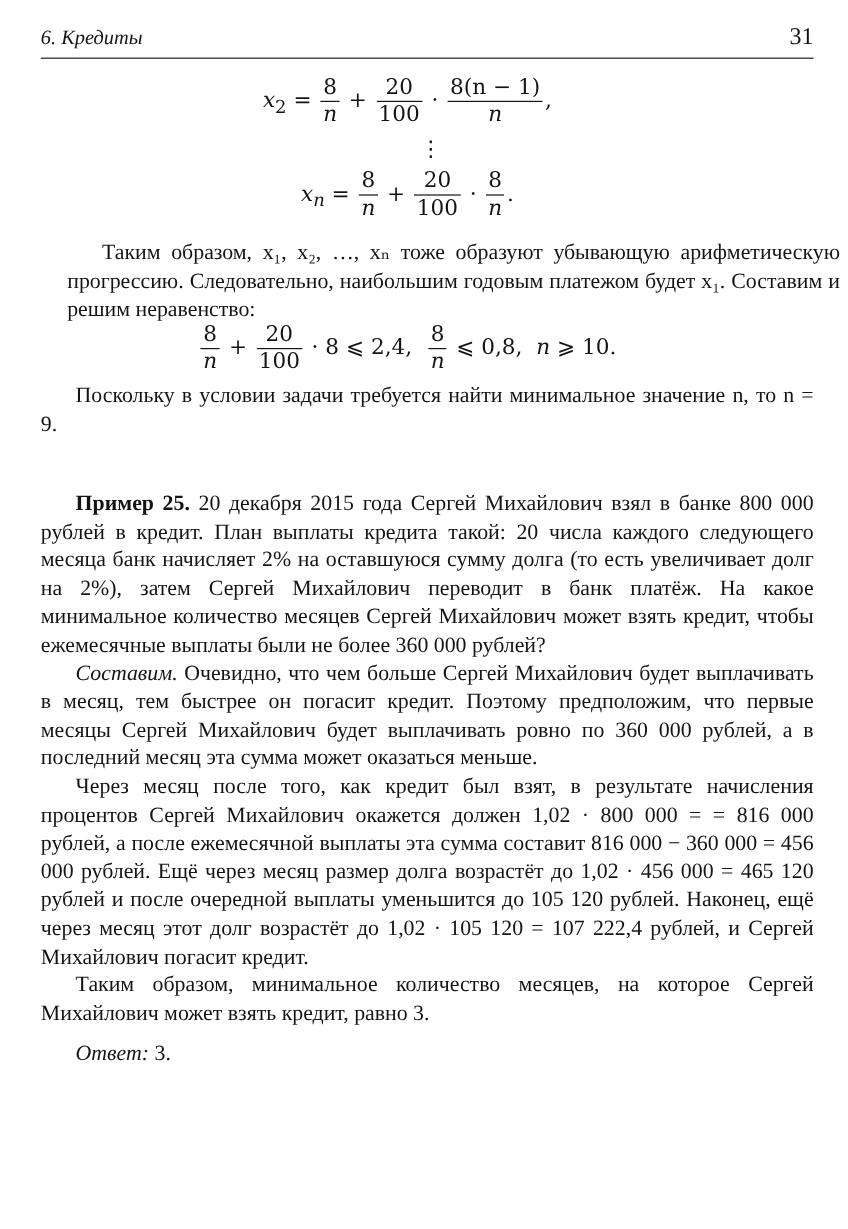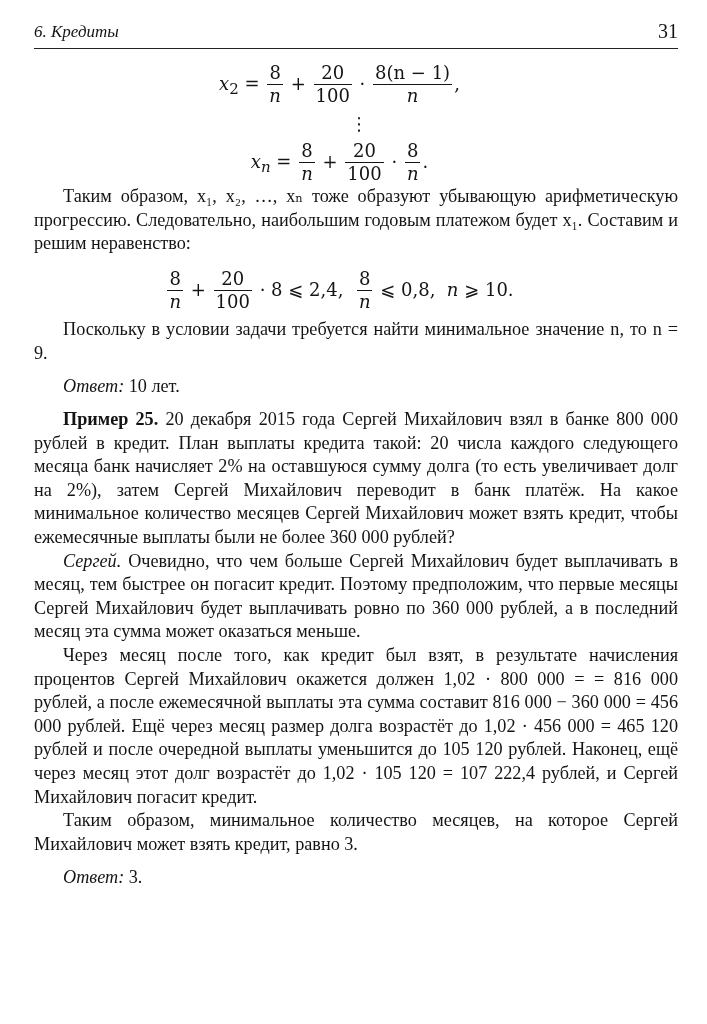--- a/index.html
+++ b/index.html
@@ -55,39 +55,38 @@
 <div class="formula" style="top:140px;">
   <span class="mi">x</span><sub class="mi">n</sub>
   <span>=</span>
   <span class="frac"><span class="num">8</span><span class="mi">n</span></span>
   <span>+</span>
   <span class="frac"><span class="num">20</span><span>100</span></span>
   <span>·</span>
   <span class="frac"><span class="num">8</span><span class="mi">n</span></span><span>.</span>
 </div>
 
-<div class="text" style="top:185px;">
+<div class="text" style="top:199px;margin-left:22px;">
   <p>Таким образом, x₁, x₂, …, xₙ тоже образуют убывающую арифметическую прогрессию. Следовательно, наибольшим годовым платежом будет x₁. Составим и решим неравенство:</p>
 </div>
 
 <div class="formula" style="top:268px;">
   <span class="frac"><span class="num">8</span><span class="mi">n</span></span>
   <span>+</span>
   <span class="frac"><span class="num">20</span><span>100</span></span>
   <span>· 8 ⩽ 2,4,</span>&nbsp;
   <span class="frac"><span class="num">8</span><span class="mi">n</span></span>
   <span>⩽ 0,8,</span>&nbsp;
   <span class="mi">n</span>
   <span>⩾ 10.</span>
 </div>
 
 <div class="text" style="top:318px;">
   <p>Поскольку в условии задачи требуется найти минимальное значение n, то n = 9.</p>
-  <p class="ans"><span class="it">Ответ:</span> <span>10 лет.</span></p>
 </div>
 
 <div class="text" style="top:408px;">
   <p><span class="b">Пример 25.</span> <span>20 декабря 2015 года Сергей Михайлович взял в банке 800 000 рублей в кредит. План выплаты кредита такой: 20 числа каждого следующего месяца банк начисляет 2% на оставшуюся сумму долга (то есть увеличивает долг на 2%), затем Сергей Михайлович переводит в банк платёж. На какое минимальное количество месяцев Сергей Михайлович может взять кредит, чтобы ежемесячные выплаты были не более 360 000 рублей?</span></p>
-  <p><span class="it">Сергей.</span> <span>Очевидно, что чем больше Сергей Михайлович будет выплачивать в месяц, тем быстрее он погасит кредит. Поэтому предположим, что первые месяцы Сергей Михайлович будет выплачивать ровно по 360 000 рублей, а в последний месяц эта сумма может оказаться меньше.</span></p>
+  <p><span class="it">Составим.</span> <span>Очевидно, что чем больше Сергей Михайлович будет выплачивать в месяц, тем быстрее он погасит кредит. Поэтому предположим, что первые месяцы Сергей Михайлович будет выплачивать ровно по 360 000 рублей, а в последний месяц эта сумма может оказаться меньше.</span></p>
   <p>Через месяц после того, как кредит был взят, в результате начисления процентов Сергей Михайлович окажется должен 1,02 · 800 000 = = 816 000 рублей, а после ежемесячной выплаты эта сумма составит 816 000 − 360 000 = 456 000 рублей. Ещё через месяц размер долга возрастёт до 1,02 · 456 000 = 465 120 рублей и после очередной выплаты уменьшится до 105 120 рублей. Наконец, ещё через месяц этот долг возрастёт до 1,02 · 105 120 = 107 222,4 рублей, и Сергей Михайлович погасит кредит.</p>
   <p>Таким образом, минимальное количество месяцев, на которое Сергей Михайлович может взять кредит, равно 3.</p>
   <p class="ans"><span class="it">Ответ:</span> <span>3.</span></p>
 </div>
 
 </body></html>

